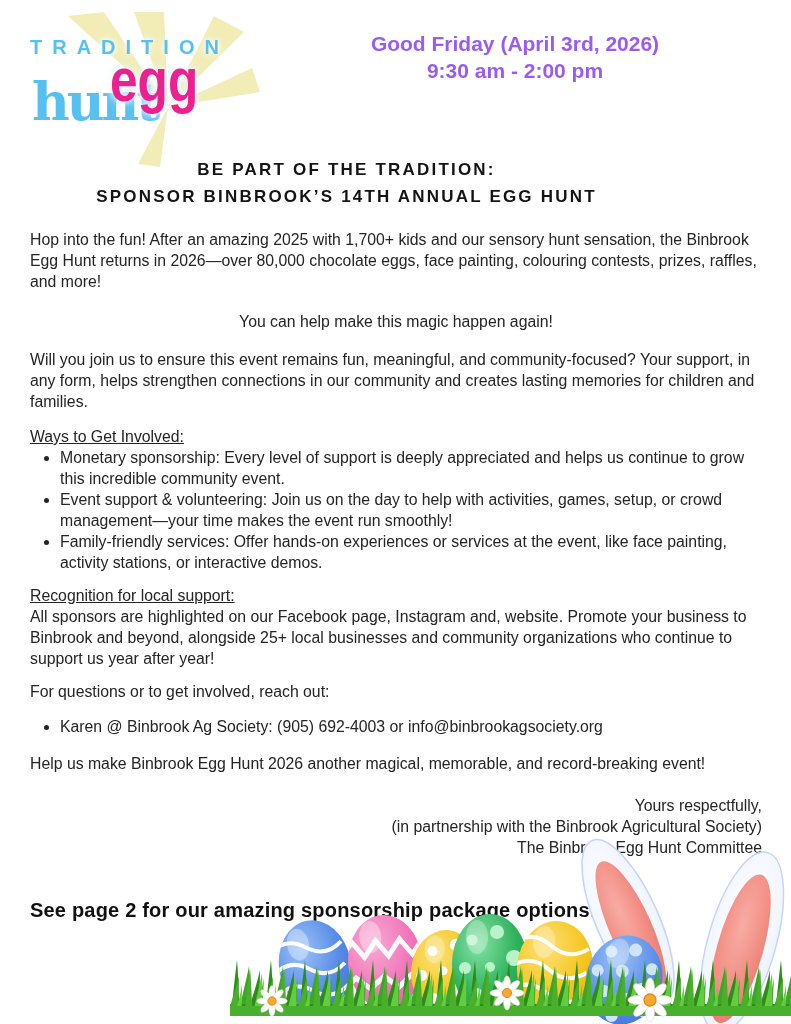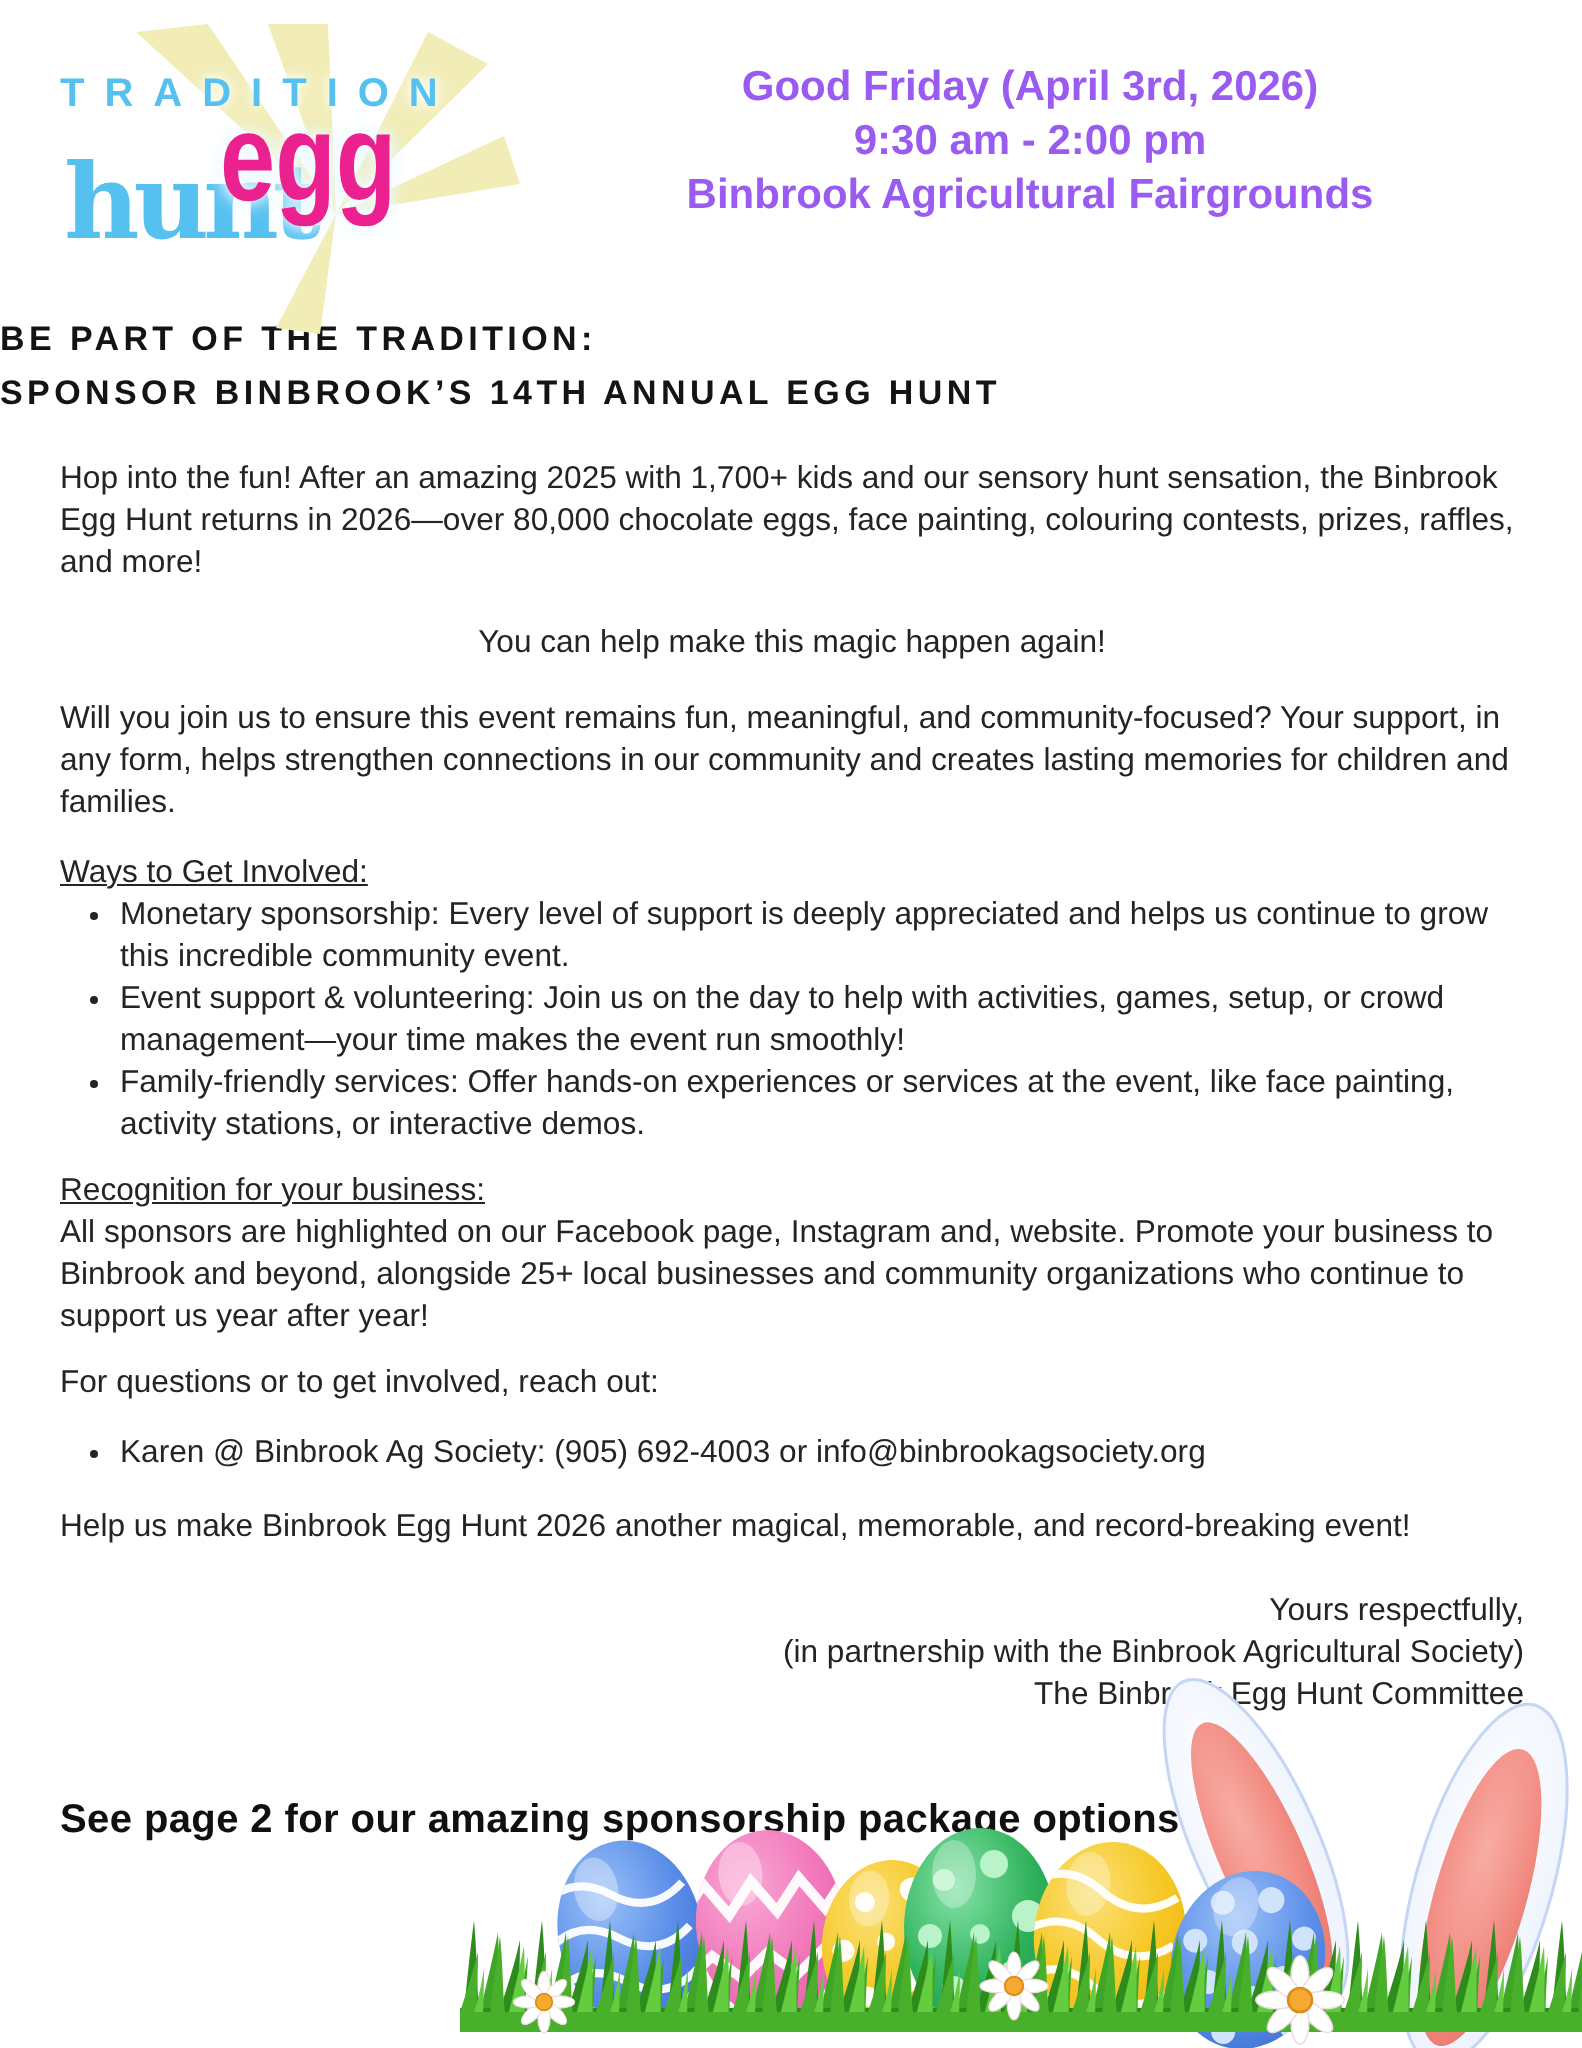--- a/index.html
+++ b/index.html
@@ -28,21 +28,21 @@
     font-size:52px;font-weight:bold;color:#56c1f0;letter-spacing:-3px;
     text-shadow:0 0 6px #fff;white-space:nowrap;
   }
   
   .event-info{
     position:absolute;left:250px;top:30px;width:530px;text-align:center;
     color:#9a5cf0;font-weight:bold;font-size:21px;line-height:27px;
   }
   
   .headline{
-    position:absolute;left:0;top:156px;width:693px;
+    position:absolute;left:0;top:156px;width:693px;text-align:center;
     font-size:17px;font-weight:800;letter-spacing:2.2px;color:#141414;line-height:27px;
   }
   
   .copy{position:absolute;left:30px;top:229px;width:732px;font-size:15.8px;line-height:21px;color:#242424;}
   .copy p{margin:0;}
   .magic{text-align:center;font-weight:normal;margin-top:19px !important;}
   .join{margin-top:17px !important;}
   .ways-h{margin-top:14px !important;}
   .u{text-decoration:underline;}
   .copy ul{margin:0;padding-left:30px;}
@@ -75,41 +75,40 @@
       </g>
     </svg>
     <div class="logo-brand">TRADITION</div>
     <div class="logo-hunt">hunt</div>
     <div class="logo-egg">egg</div>
   </div>
 
   <div class="event-info">
     <div>Good Friday (April 3rd, 2026)</div>
     <div>9:30 am - 2:00 pm</div>
-    <div>Binbrook Agricultural Fairgrounds</div>
   </div>
 
   <div class="headline">
     <div>BE PART OF THE TRADITION:</div>
     <div>SPONSOR BINBROOK’S 14TH ANNUAL EGG HUNT</div>
   </div>
 
   <div class="copy">
     <p>Hop into the fun! After an amazing 2025 with 1,700+ kids and our sensory hunt sensation, the Binbrook Egg Hunt returns in 2026—over 80,000 chocolate eggs, face painting, colouring contests, prizes, raffles, and more!</p>
     <p class="magic">You can help make this magic happen again!</p>
     <p class="join">Will you join us to ensure this event remains fun, meaningful, and community-focused? Your support, in any form, helps strengthen connections in our community and creates lasting memories for children and families.</p>
 
     <p class="ways-h"><span class="u">Ways to Get Involved:</span></p>
     <ul>
       <li>Monetary sponsorship: Every level of support is deeply appreciated and helps us continue to grow this incredible community event.</li>
       <li>Event support &amp; volunteering: Join us on the day to help with activities, games, setup, or crowd management—your time makes the event run smoothly!</li>
       <li>Family-friendly services: Offer hands-on experiences or services at the event, like face painting, activity stations, or interactive demos.</li>
     </ul>
 
-    <p class="recog-h"><span class="u">Recognition for your business:</span></p>
+    <p class="recog-h"><span class="u">Recognition for local support:</span></p>
     <p>All sponsors are highlighted on our Facebook page, Instagram and, website. Promote your business to Binbrook and beyond, alongside 25+ local businesses and community organizations who continue to support us year after year!</p>
 
     <p class="questions">For questions or to get involved, reach out:</p>
     <ul class="contact-ul">
       <li>Karen @ Binbrook Ag Society: (905) 692-4003 or info@binbrookagsociety.org</li>
     </ul>
 
     <p class="closing">Help us make Binbrook Egg Hunt 2026 another magical, memorable, and record-breaking event!</p>
 
     <div class="signoff">

